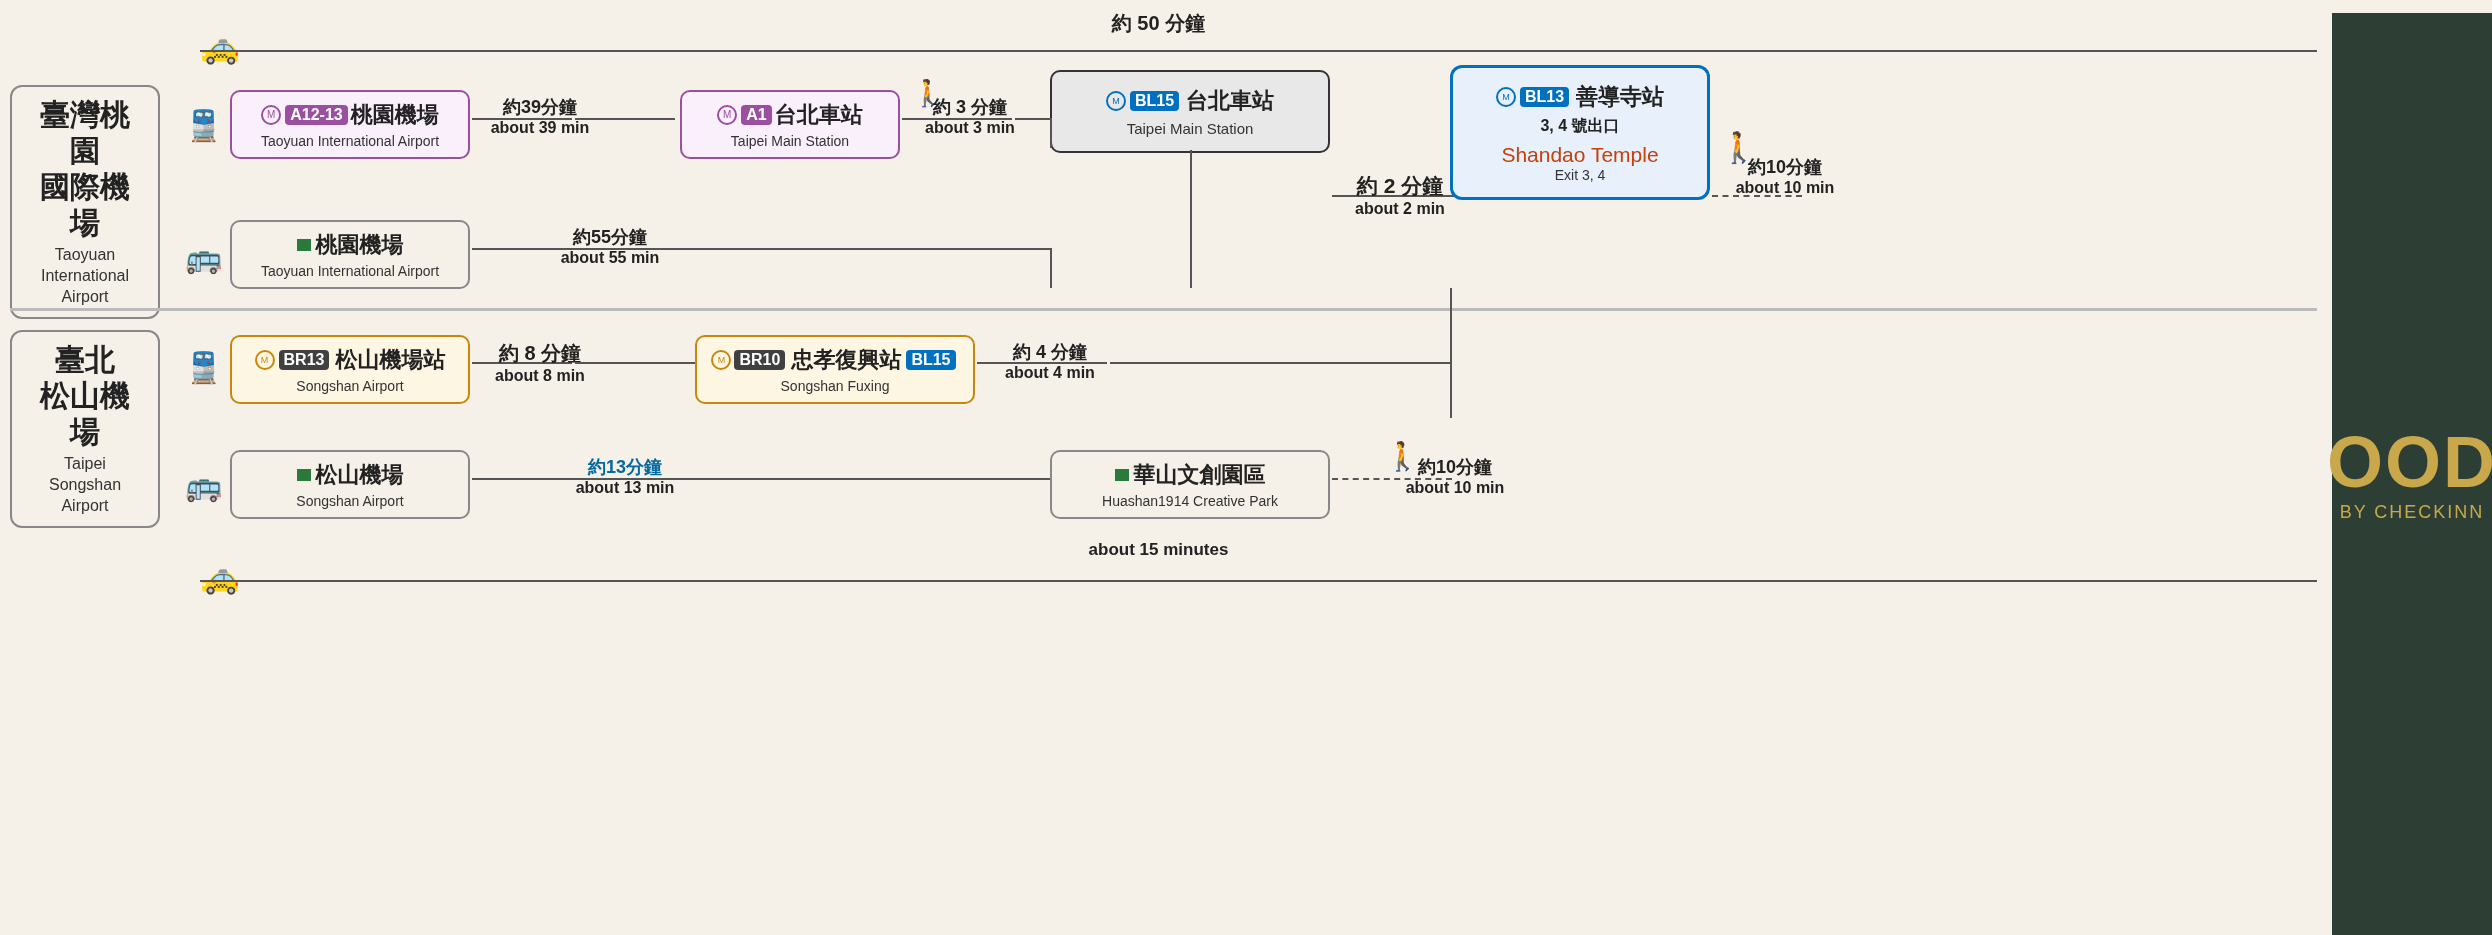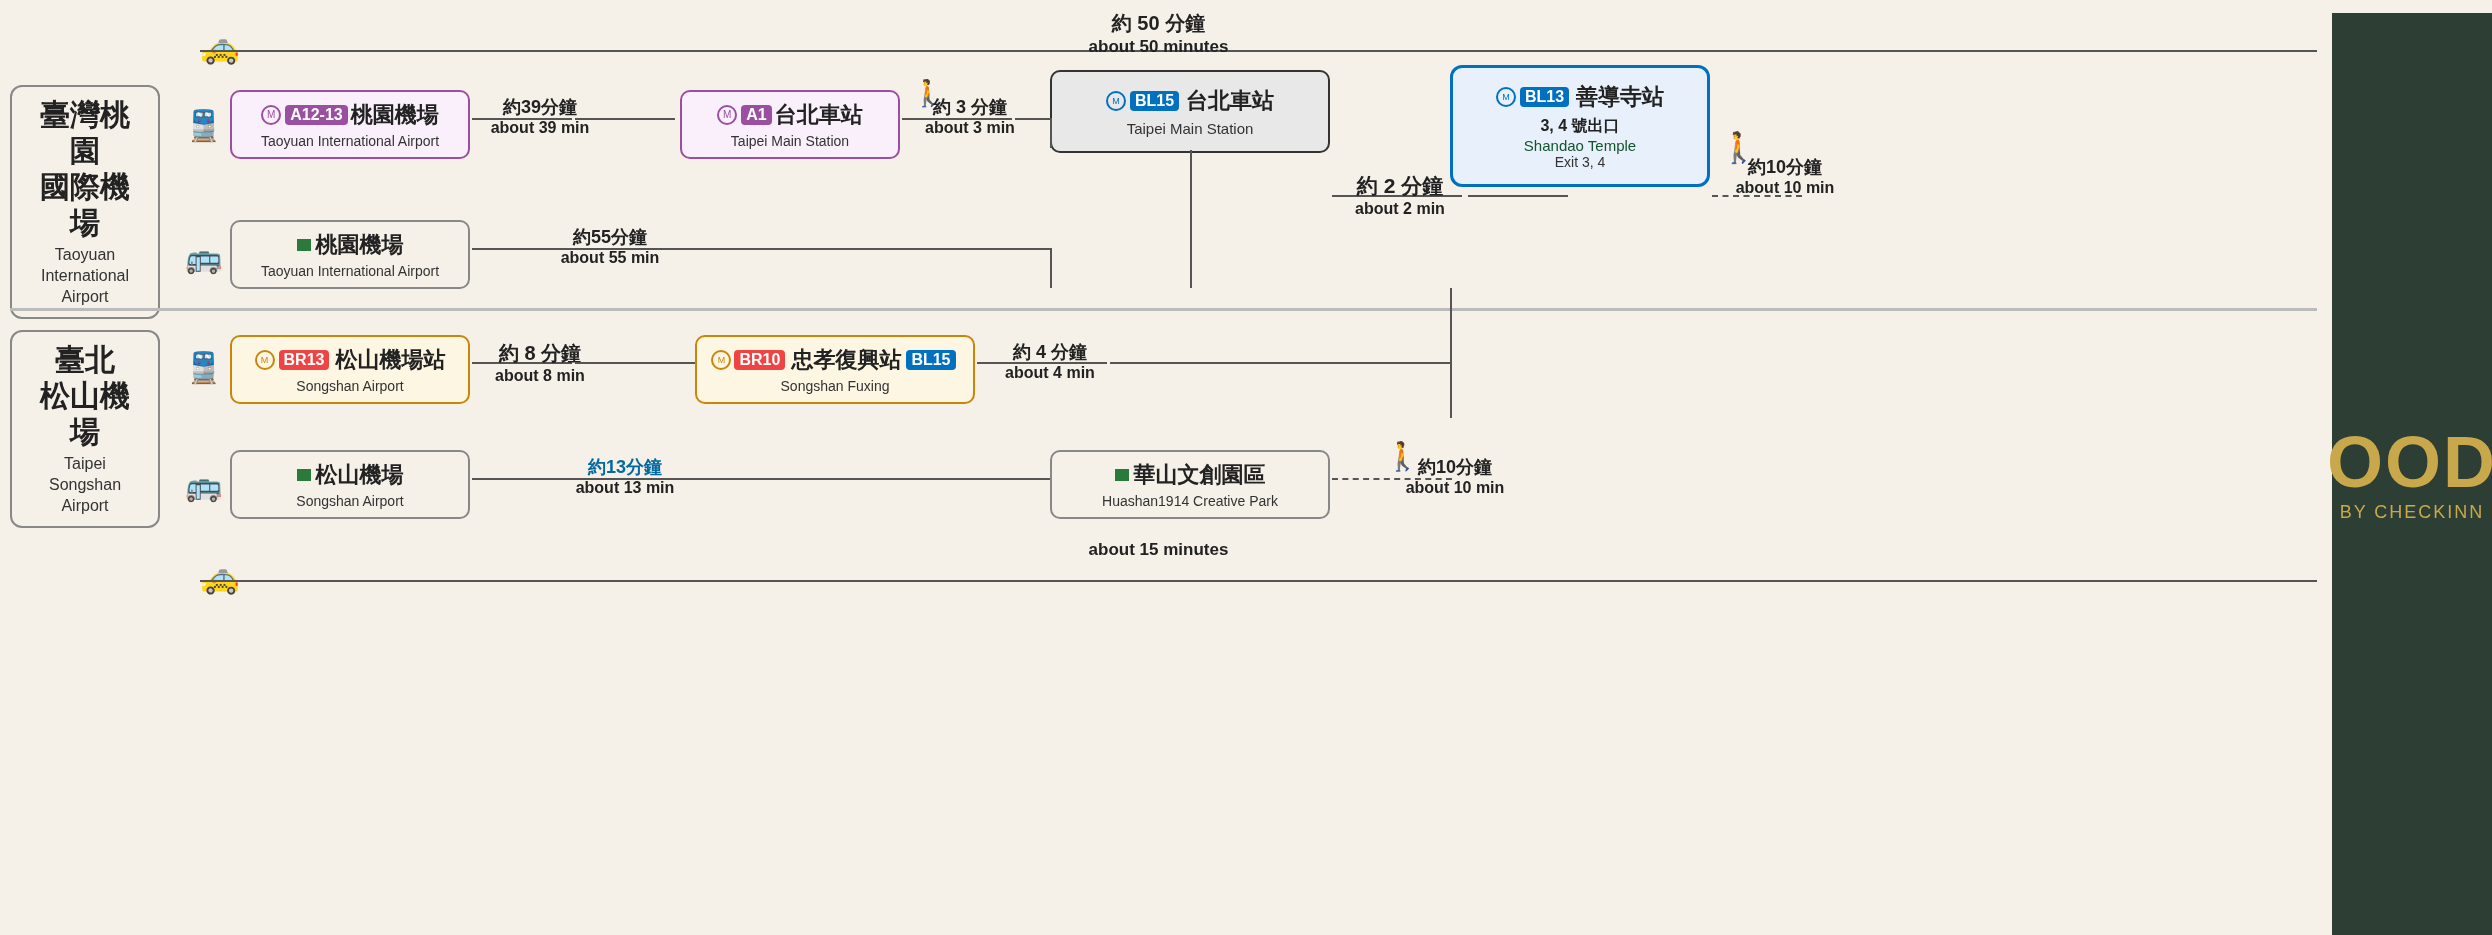--- a/index.html
+++ b/index.html
@@ -99,41 +99,40 @@
       display: inline-block;
       border-radius: 4px;
       padding: 1px 5px;
       font-size: 16px;
       font-weight: bold;
       margin-right: 3px;
     }
 
     .badge-purple { background: #9b4fa0; color: white; }
     .badge-blue { background: #0070c0; color: white; }
-    .badge-brown { background: #ef4444; color: white; }
+    .badge-brown { background: #404040; color: white; }
 
   </style>
 </head>
 <body>
 <div class="main-container">
 
   <div class="right-panel">
     <div class="ood-logo">OOD</div>
     <div class="by-checkinn">by CHECKINN</div>
   </div>
 
   <div class="content-area">
 
     <div style="position:absolute; top:28px; left:200px; font-size:32px;">🚕</div>
 
     <div style="position:absolute; top:50px; left:200px; right:175px; height:2px; background:#555;"></div>
 
     <div style="position:absolute; top:10px; left:0; right:175px; text-align:center;">
       <div style="font-size:20px; font-weight:bold; color:#222;">約 50 分鐘</div>
-      <div style="font-size:17px; font-weight:bold; color:#222;">about 50 minutes</div>
     </div>
 
     <div class="origin-box" style="left:10px; top:85px; width:150px;">
       <div class="cn-name">
         <span>臺灣桃園</span><br>
         <span>國際機場</span>
       </div>
       <div class="en-name">
         <span>Taoyuan</span><br>
         <span>International</span><br>
@@ -222,21 +221,21 @@
 
     <div style="position:absolute; top:195px; left:1468px; width:100px; height:2px; background:#555;"></div>
 
     <div style="position:absolute; left:1450px; top:65px; width:260px; border:3px solid #0070c0; border-radius:12px; background:#e8f0fb; padding:14px 16px; text-align:center;">
       <div style="display:flex; align-items:center; justify-content:center; margin-bottom:4px;">
         <span style="width:20px;height:20px;border-radius:50%;border:2px solid #0070c0;display:inline-block;text-align:center;font-size:9px;line-height:16px;color:#0070c0;margin-right:4px;">M</span>
         <span class="line-badge badge-blue" style="font-size:16px;">BL13</span>
         <span style="font-size:22px;font-weight:bold;color:#222;margin-left:4px;">善導寺站</span>
       </div>
       <div style="font-size:16px;font-weight:bold;color:#222;margin-top:4px;">3, 4 號出口</div>
-      <div style="font-size:15px;color:#14532d;">Shandao Temple</div>
+      <div style="font-size:21px;color:#c2410c;margin-top:6px;">Shandao Temple</div>
       <div style="font-size:14px;color:#333;">Exit 3, 4</div>
     </div>
 
     <div style="position:absolute; top:130px; left:1720px; font-size:30px;">🚶</div>
 
     <div style="position:absolute; top:195px; left:1712px; width:90px; border-top:2px dashed #555;"></div>
 
     <div style="position:absolute; top:155px; left:1720px; text-align:center; width:130px;">
       <div style="font-size:18px;font-weight:bold;color:#222;">約10分鐘</div>
       <div style="font-size:16px;font-weight:bold;color:#222;">about 10 min</div>

